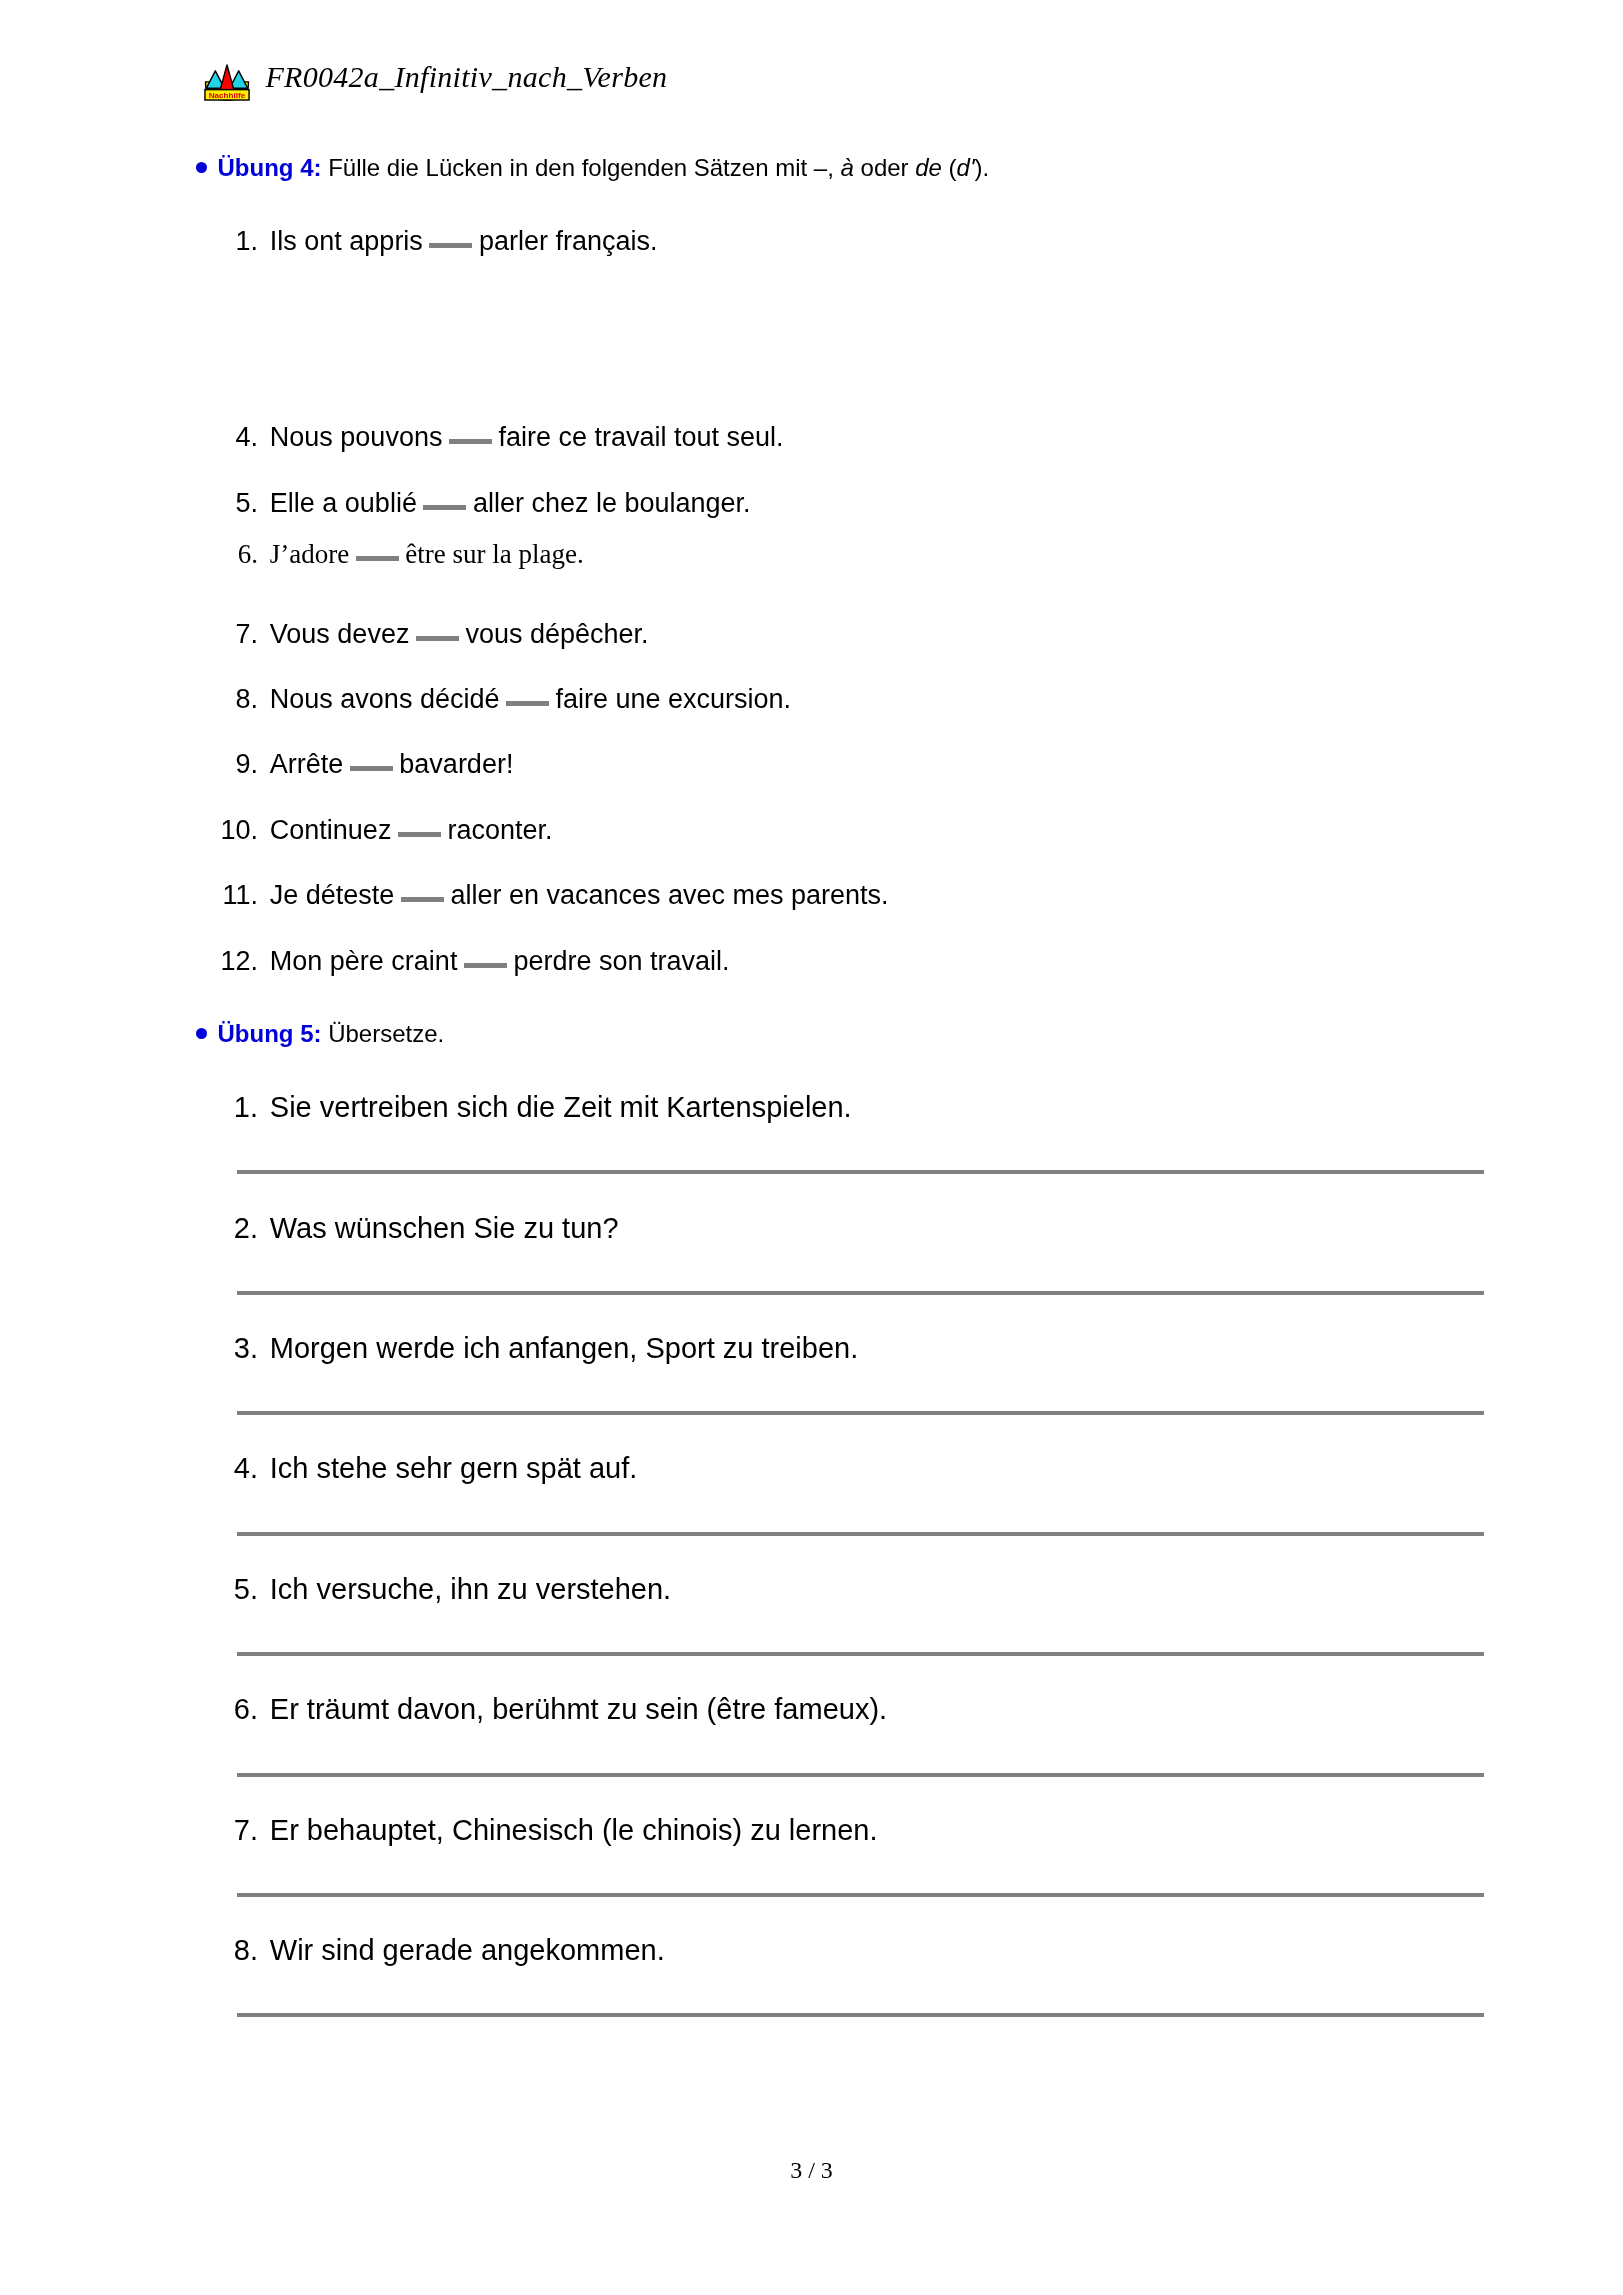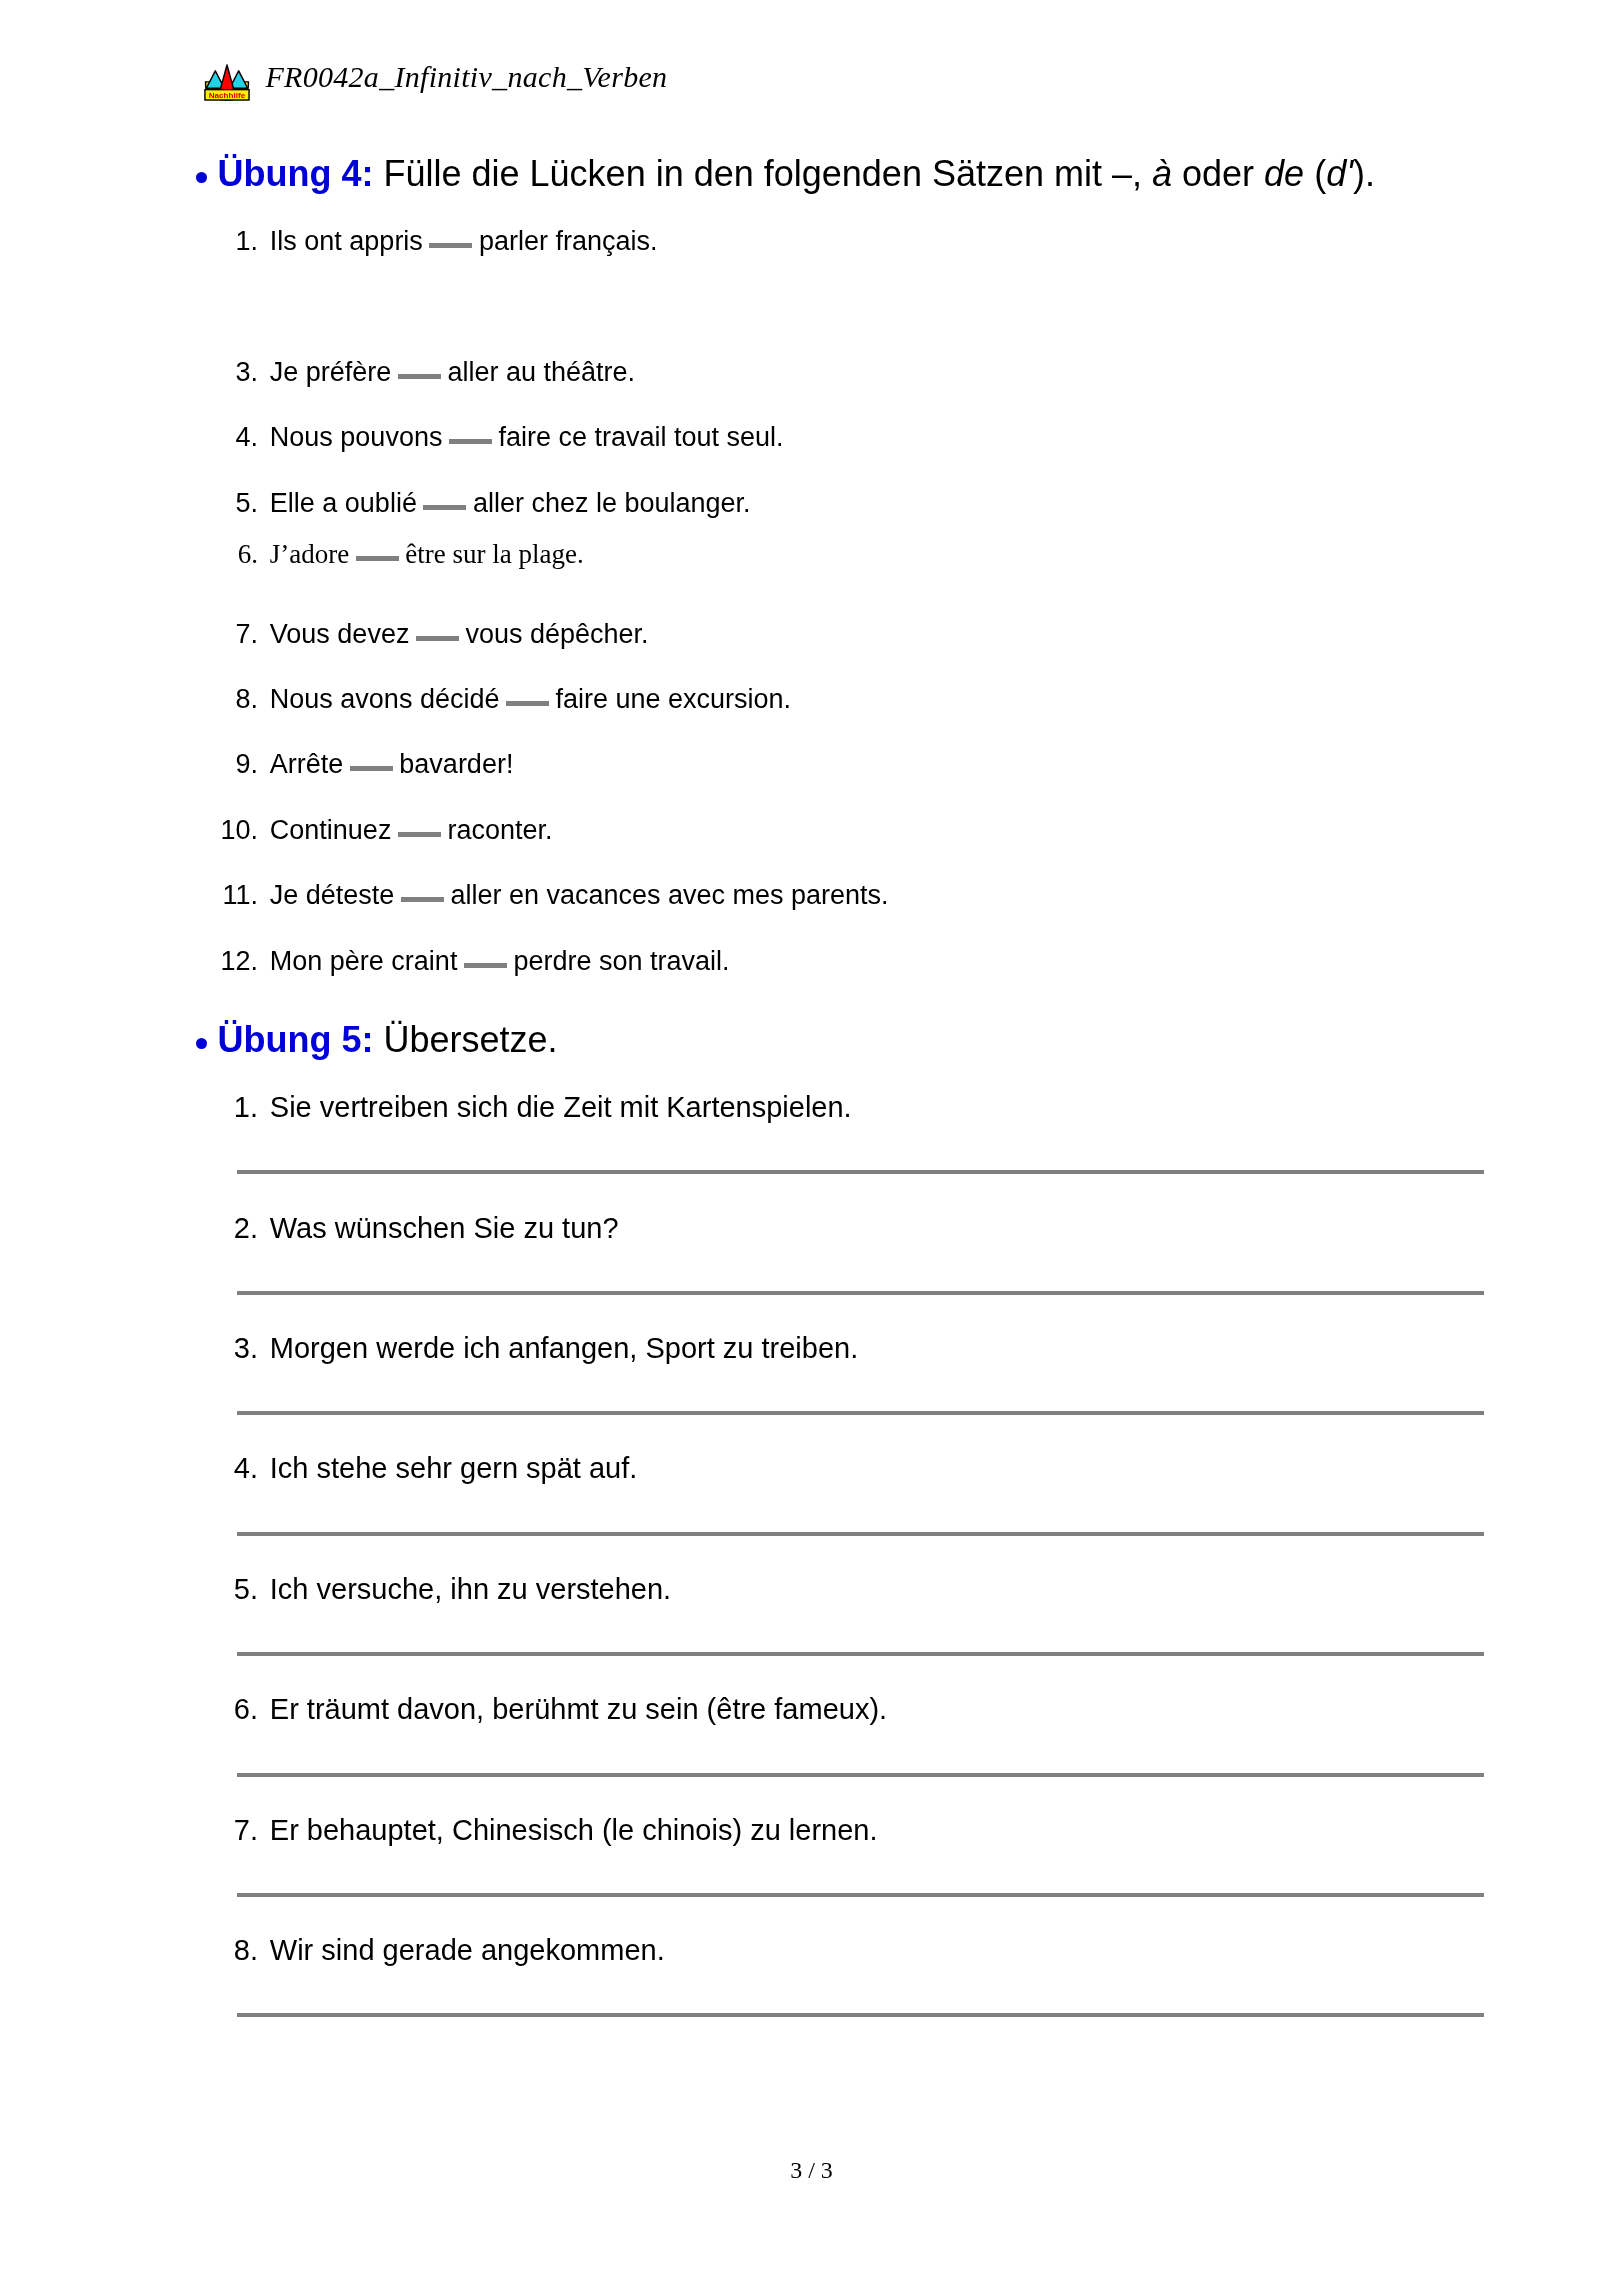--- a/index.html
+++ b/index.html
@@ -47,21 +47,21 @@
     color: #000000;
     white-space: nowrap;
     line-height: 1;
   }
 
   
   .ex-heading {
     position: absolute;
     left: 196px;
     white-space: nowrap;
-    font-size: 36px;
+    font-size: 24px;
     line-height: 1;
   }
   .ex-bullet {
     display: inline-block;
     width: 11px;
     height: 11px;
     border-radius: 50%;
     background: #0000d8;
     vertical-align: 2.6px;
     margin-right: 10.5px;
@@ -158,23 +158,20 @@
     <div class="header-title">FR0042a_Infinitiv_nach_Verben</div>
   </div>
 
   <div class="ex-heading" style="top:156px;">
     <span class="ex-bullet"></span><span class="ex-label">Übung 4:</span><span class="ex-rest">&nbsp;</span><span class="ex-rest">Fülle die Lücken in den folgenden Sätzen mit –, </span><span class="ex-rest ital">à</span><span class="ex-rest"> oder </span><span class="ex-rest ital">de</span><span class="ex-rest"> (</span><span class="ex-rest ital">d'</span><span class="ex-rest">).</span>
   </div>
 
   <div class="list4-item" style="top:228px;">
     <span class="num">1.</span><span>Ils ont appris</span><span class="blank"></span><span>parler français.</span>
   </div>
-  <div class="list4-item" style="top:359px;">
-    <span class="num">3.</span><span>Je préfère</span><span class="blank"></span><span>aller au théâtre.</span>
-  </div>
   <div class="list4-item" style="top:424px;">
     <span class="num">4.</span><span>Nous pouvons</span><span class="blank"></span><span>faire ce travail tout seul.</span>
   </div>
   <div class="list4-item" style="top:490px;">
     <span class="num">5.</span><span>Elle a oublié</span><span class="blank"></span><span>aller chez le boulanger.</span>
   </div>
   <div class="list4-item" style="top:541px;font-family:Liberation Serif, serif;">
     <span class="num">6.</span><span>J’adore</span><span class="blank"></span><span>être sur la plage.</span>
   </div>
   <div class="list4-item" style="top:621px;">

